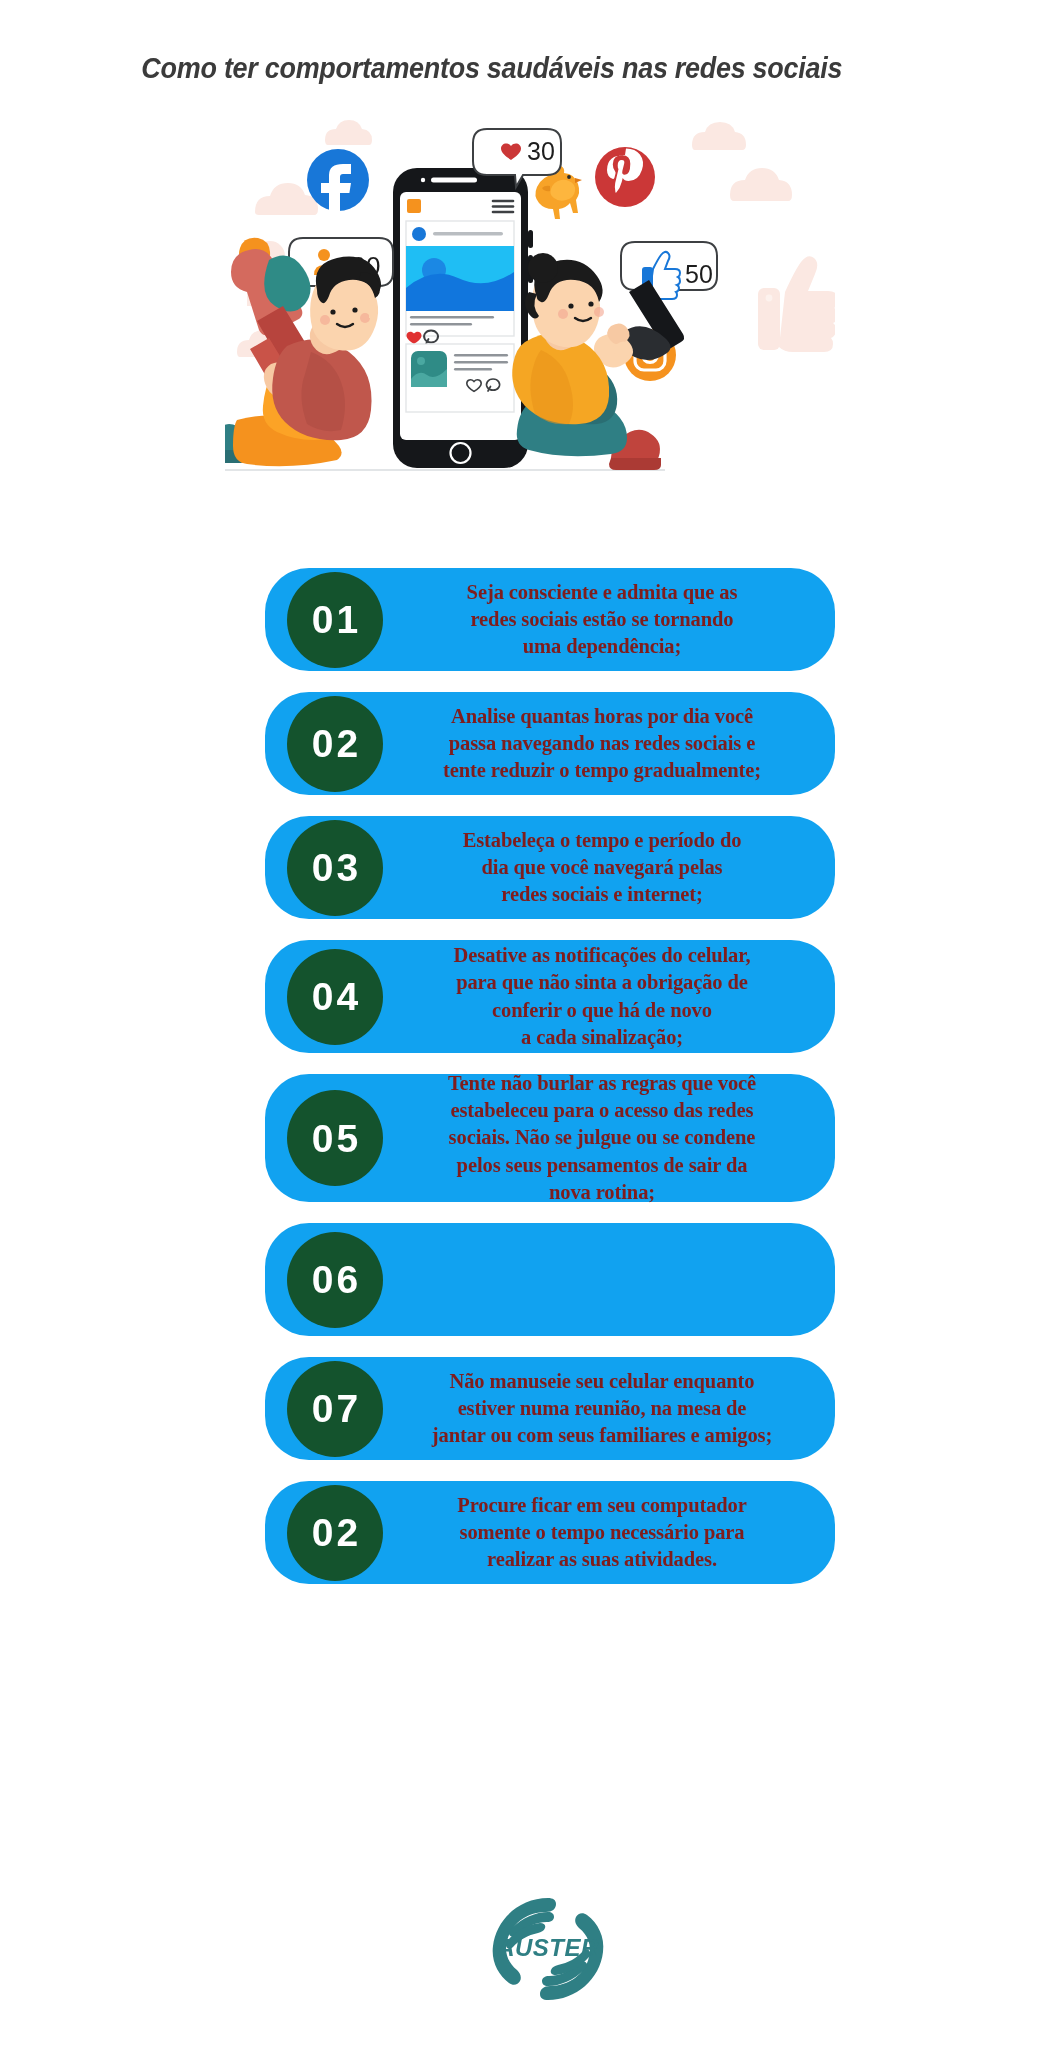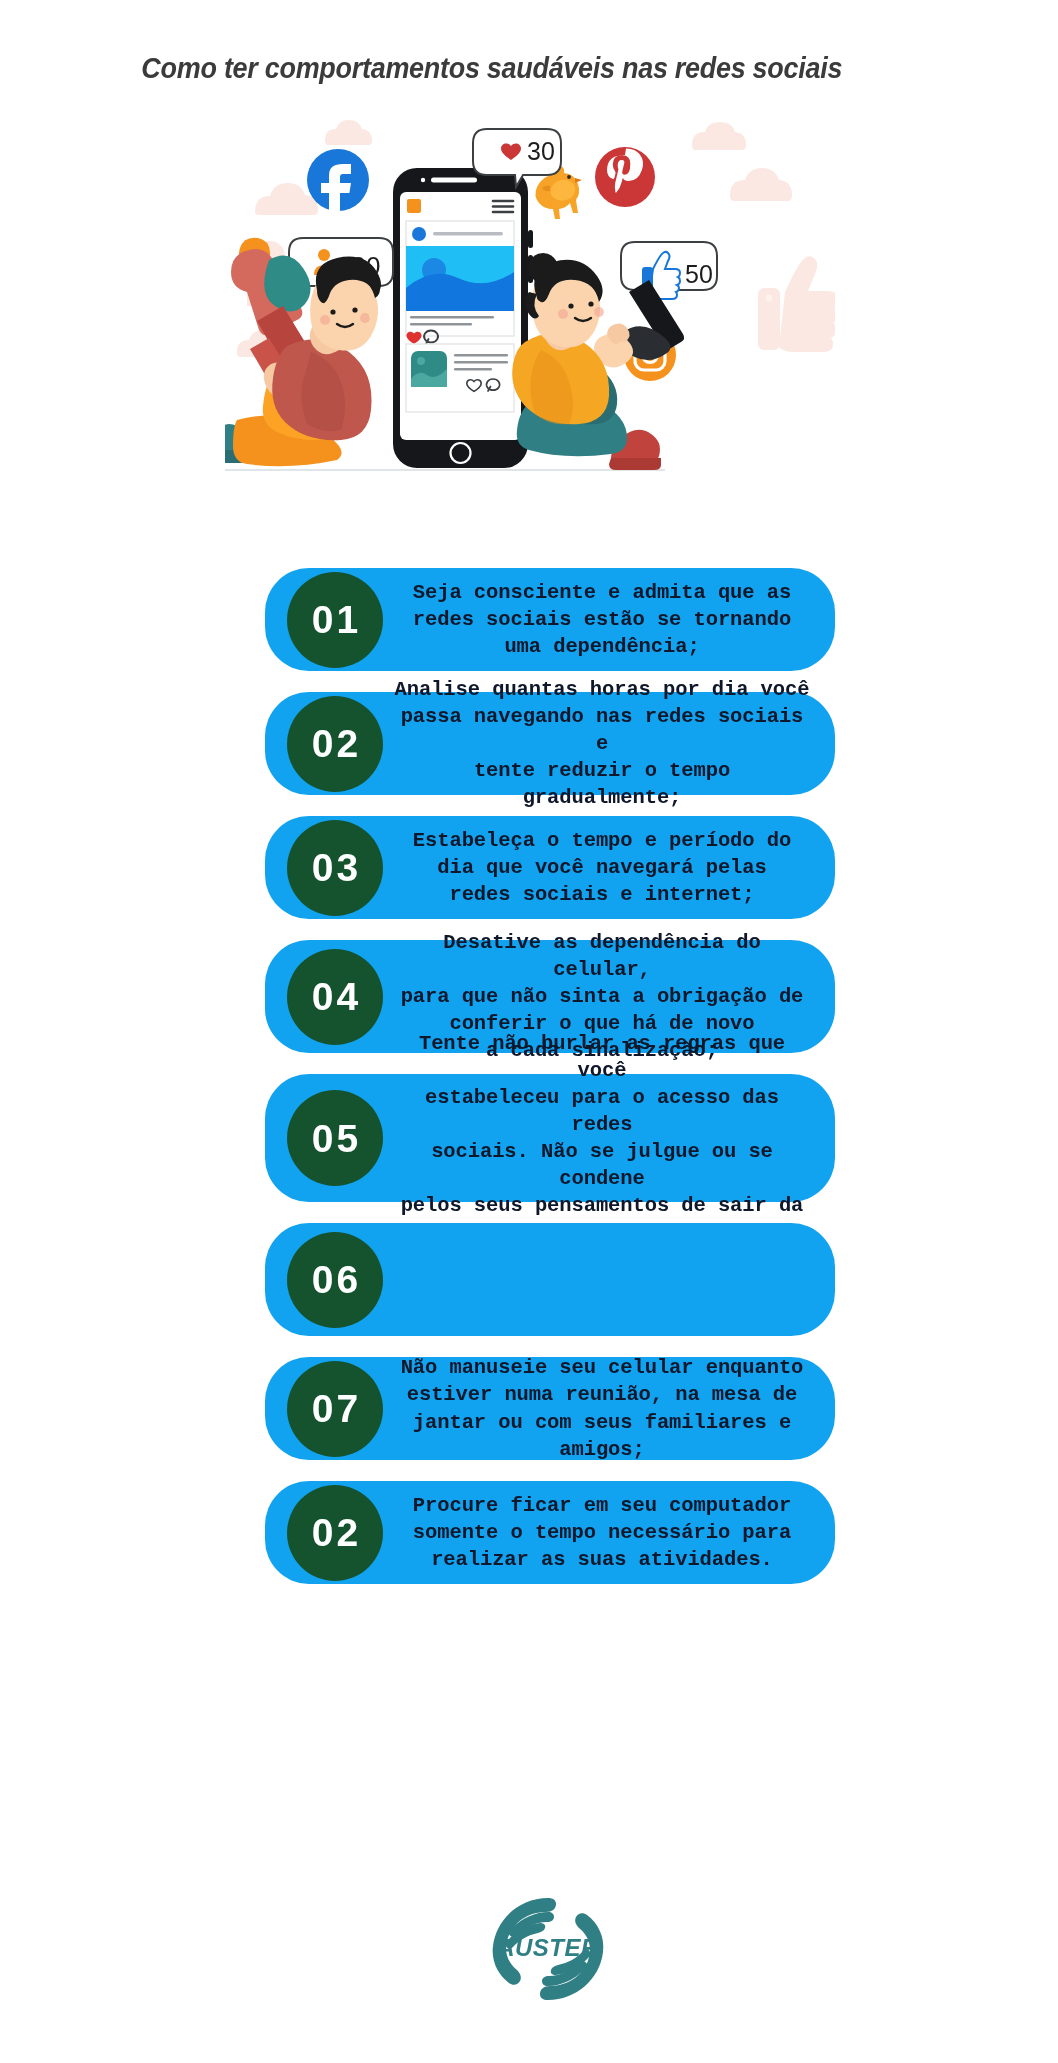--- a/index.html
+++ b/index.html
@@ -86,22 +86,22 @@
     font-weight: bold;
     color: #ffffff;
     letter-spacing: 3px;
     padding-left: 3px;
     line-height: 1;
   }
 
   .card-text {
     flex: 1 1 auto;
     text-align: center;
-    color: #0f172a;
-    font-family: Liberation Mono, monospace;
+    color: #7f1d1d;
+    font-family: Liberation Serif, serif;
     font-size: 20.5px;
     font-weight: bold;
     line-height: 1.32;
     letter-spacing: -0.1px;
     padding: 0 4px 0 8px;
     white-space: pre-line;
   }
 
   
   .card.lines-3 { height: 103px; }
@@ -344,21 +344,21 @@
       </div>
       <div class="card-text">Estabeleça o tempo e período do
 dia que você navegará pelas
 redes sociais e internet;</div>
     </div>
 
     <div class="card lines-4">
       <div class="card-num-circle">
         <span class="card-num">04</span>
       </div>
-      <div class="card-text">Desative as dependência do celular,
+      <div class="card-text">Desative as notificações do celular,
 para que não sinta a obrigação de
 conferir o que há de novo
 a cada sinalização;</div>
     </div>
 
     <div class="card lines-5">
       <div class="card-num-circle">
         <span class="card-num">05</span>
       </div>
       <div class="card-text">Tente não burlar as regras que você

